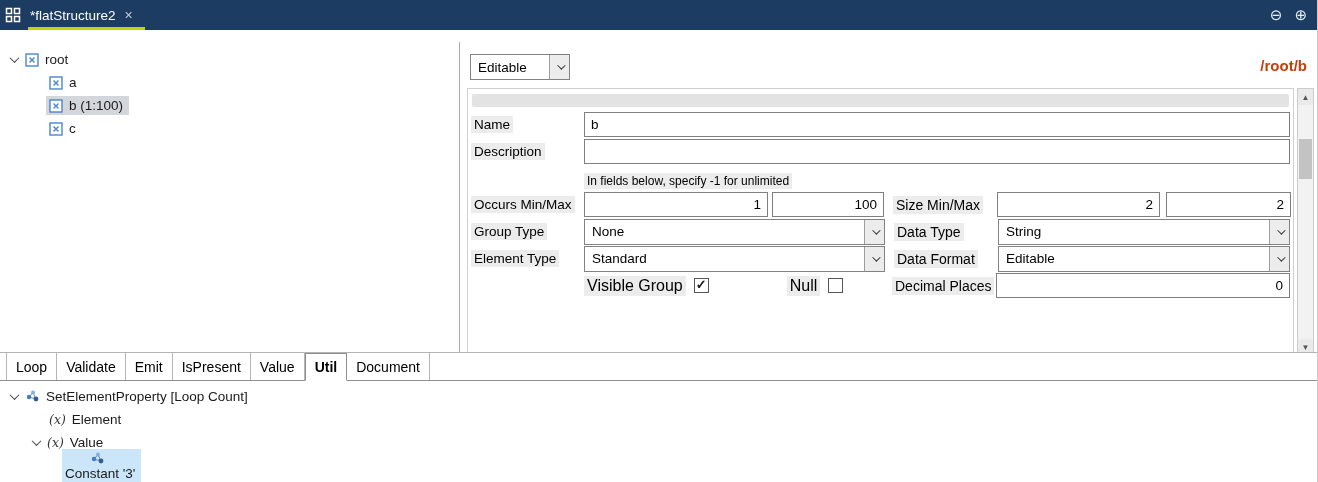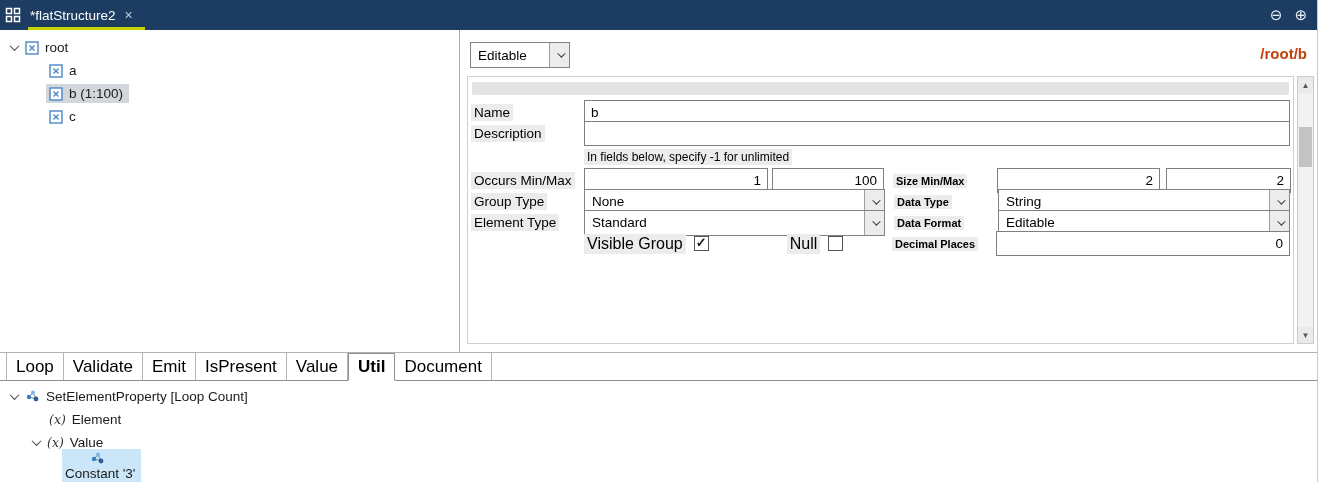--- a/index.html
+++ b/index.html
@@ -8,21 +8,21 @@
 
   
   .topbar { position: absolute; top: 0; left: 0; right: 0; height: 30px; background: #1c3c62; display: flex; align-items: center; }
   .app-icon { margin: 0 6px 0 5px; display: flex; align-items: center; }
   .doc-tab { position: relative; height: 100%; display: flex; align-items: center; gap: 9px; padding: 0 12px 0 2px; color: #fff; font-size: 13.5px; cursor: default; }
   .doc-tab::after { content: ""; position: absolute; left: 0; right: 0; bottom: 0; height: 3px; background: #c6d300; }
   .tab-close { color: #c3ccd8; font-size: 14px; line-height: 1; }
   .topbar-right { margin-left: auto; margin-right: 10px; display: flex; gap: 12px; color: #e8eef5; font-size: 15px; }
 
   
-  .main { position: absolute; top: 30px; left: 0; right: 0; height: 322px; display: flex; background: #fff; }
+  .main { position: absolute; top: 42px; left: 0; right: 0; height: 322px; display: flex; background: #fff; }
   .tree-panel { width: 460px; flex: 0 0 460px; border-right: 1px solid #aaa; padding-top: 6px; }
   .trow { height: 23px; display: flex; align-items: center; font-size: 13.5px; color: #1a1a1a; }
   .trow .row-inner { display: flex; align-items: center; padding: 2px 6px 2px 3px; }
   .trow.selected .row-inner { background: #d3d7db; }
   .trow.selected-blue .row-inner { background: #cbe6f8; flex-direction: column; }
   .lvl0 { padding-left: 6px; }
   .lvl1 { padding-left: 46px; }
   .lvl1c { padding-left: 28px; } 
   .lvl2 { padding-left: 62px; }
   .chev-box { flex: 0 0 16px; width: 16px; display: flex; align-items: center; justify-content: center; }
@@ -34,24 +34,24 @@
   .props-panel { position: relative; flex: 1 1 auto; }
   .combo { position: absolute; display: flex; align-items: stretch; border: 1px solid #828282; background: #fff; height: 26px; font-size: 13.5px; }
   .combo-val { display: flex; align-items: center; padding: 0 7px; flex: 1; }
   .combo-btn { width: 20px; border-left: 1px solid #9d9d9d; background: #ececec; display: flex; align-items: center; justify-content: center; }
   .dd-chev { width: 6px; height: 6px; border-right: 1.4px solid #333; border-bottom: 1.4px solid #333; transform: rotate(45deg) translateY(-2px); display: inline-block; }
   .mode-combo { top: 12px; left: 10px; width: 100px; }
   .el-path { position: absolute; top: 15px; right: 10px; font-weight: bold; font-size: 15px; color: #c2410c; }
 
   .props-body { position: absolute; top: 46px; left: 7px; right: 23px; bottom: 8px; border: 1px solid #cfcfcf; padding: 0 3px; overflow: hidden; }
   .hscroll { height: 13px; margin: 5px 1px 10px 1px; background: #e3e3e3; border-radius: 2px; }
-  .frow { display: flex; align-items: center; margin-bottom: 6px; height: 15px; }
+  .frow { display: flex; align-items: center; margin-bottom: 12px; height: 15px; }
   .hintrow { height: 20px; margin-bottom: 6px; }
   .lab1 { flex: 0 0 113px; font-size: 13.5px; }
-  .lab2 { flex: 0 0 104px; margin-left: 9px; font-size: 11px; font-weight: bold; }
+  .lab2 { flex: 0 0 104px; margin-left: 9px; font-size: 14px; }
   .flabel { background: #ececec; padding: 1px 3px; }
   .tinput { border: 1px solid #7f7f7f; height: 25px; background: #fff; font-family: "Liberation Sans", sans-serif; font-size: 13.5px; padding: 0 6px; color: #000; outline: none; }
   .tinput.num { text-align: right; }
   .grow { flex: 1 1 auto; }
   .w184 { width: 184px; } .w112 { width: 112px; margin-left: 4px; }
   .w163 { width: 163px; } .w125 { width: 125px; margin-left: 6px; }
   .w294 { width: 294px; }
   .combo-inline { position: static; }
   .dd301 { width: 301px; } .ddgrow { flex: 1 1 auto; }
   .checkbox { width: 15px; height: 15px; border: 1.4px solid #555; background: #fff; display: inline-flex; align-items: center; justify-content: center; margin-left: 8px; }
@@ -60,21 +60,21 @@
   .push { margin-left: auto; }
 
   .vscroll { position: absolute; top: 46px; right: 3px; bottom: 8px; width: 17px; background: #f2f2f2; border: 1px solid #ccc; }
   .vs-btn { position: absolute; left: 0; right: 0; height: 16px; display: flex; align-items: center; justify-content: center; font-size: 8px; color: #555; background: #eaeaea; }
   .vs-up { top: 0; } .vs-down { bottom: 0; }
   .vs-thumb { position: absolute; left: 1px; right: 1px; top: 50px; height: 40px; background: #c3c3c3; }
 
   
   .bottom { position: absolute; top: 352px; left: 0; right: 0; bottom: 0; background: #fff; border-top: 1px solid #b3b3b3; }
   .btabs { display: flex; align-items: stretch; height: 28px; border-bottom: 1px solid #8f8f8f; padding-left: 6px; }
-  .btab { display: flex; align-items: center; padding: 0 9px; font-size: 17px; border-right: 1px solid #b5b5b5; cursor: default; }
+  .btab { display: flex; align-items: center; padding: 0 9px; font-size: 14px; border-right: 1px solid #b5b5b5; cursor: default; }
   .btab:first-child { border-left: 1px solid #b5b5b5; }
   .btab.selected { font-weight: bold; border: 1px solid #8f8f8f; border-bottom: 1px solid #fff; margin-bottom: -1px; background: #fff; }
   .btree { padding-top: 4px; }
 </style>
 </head>
 <body>
 
 <div class="app">
 
   <div class="topbar">

